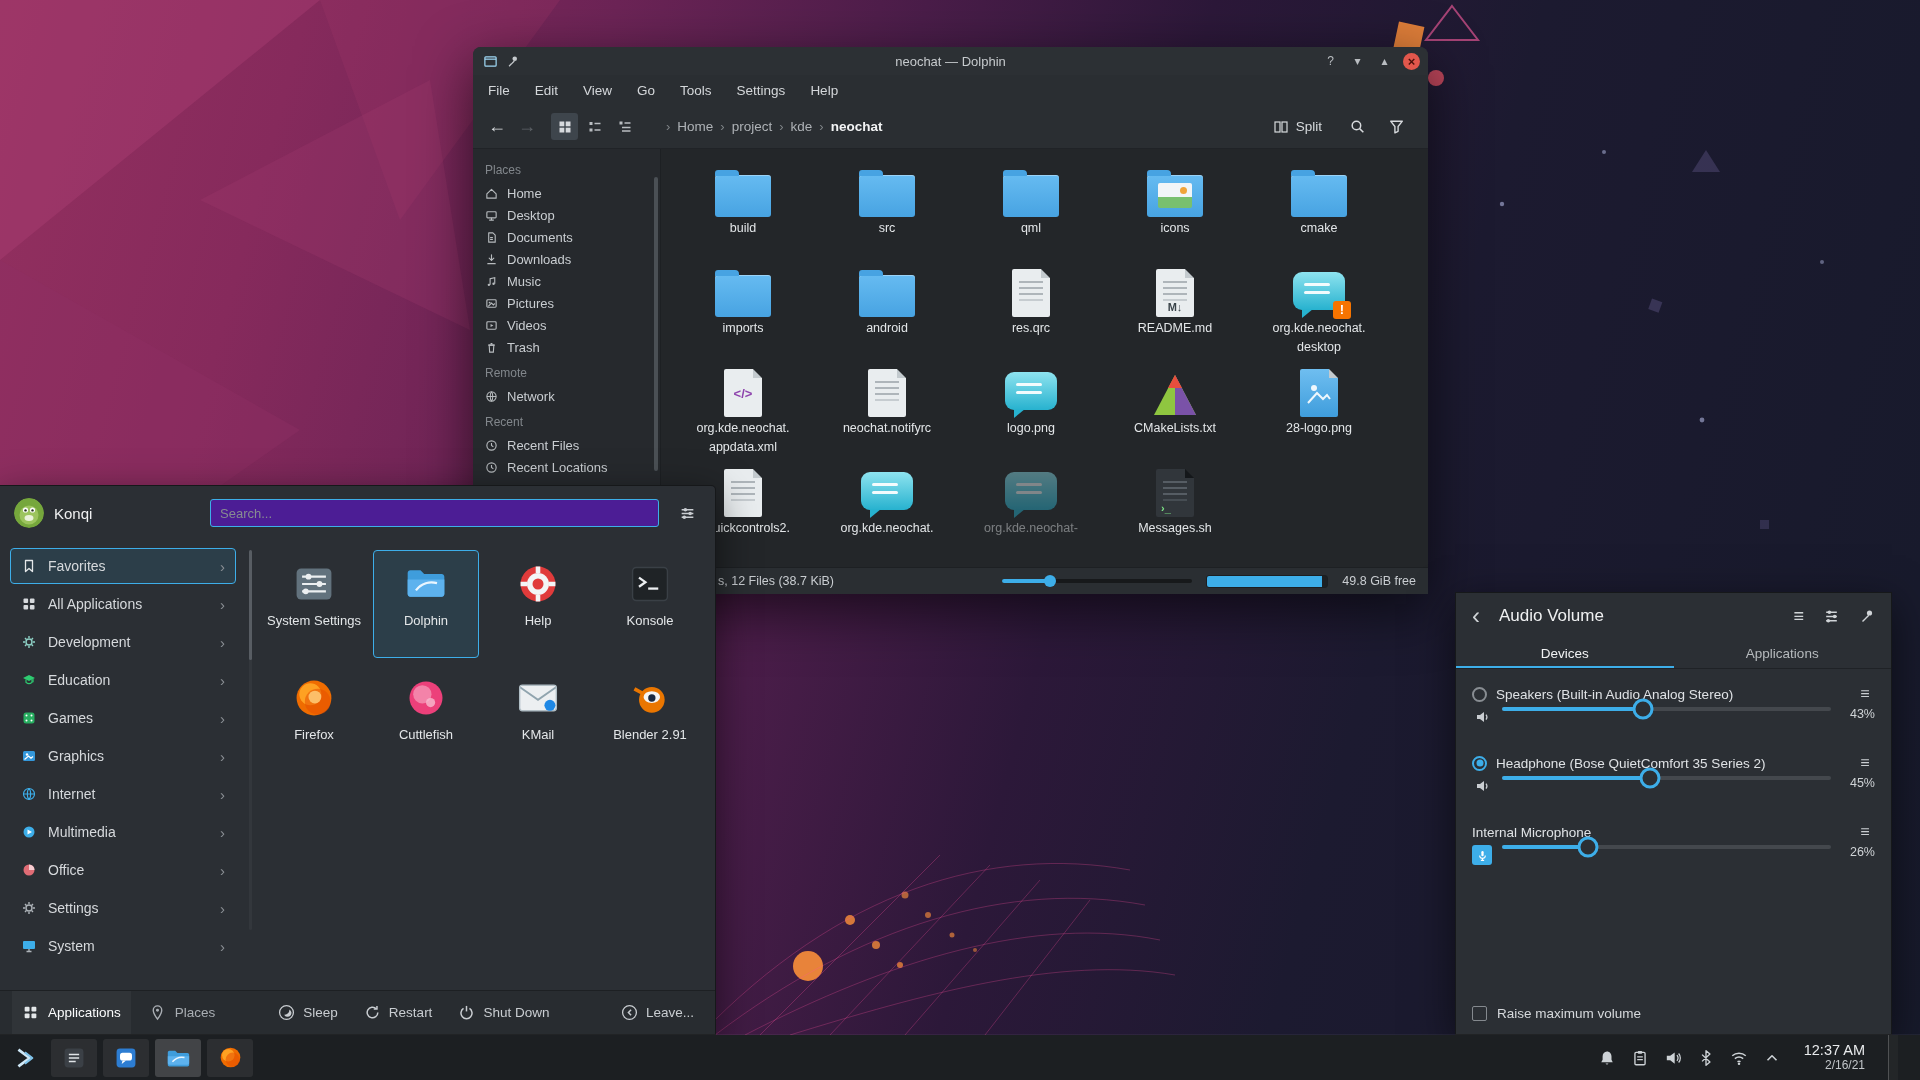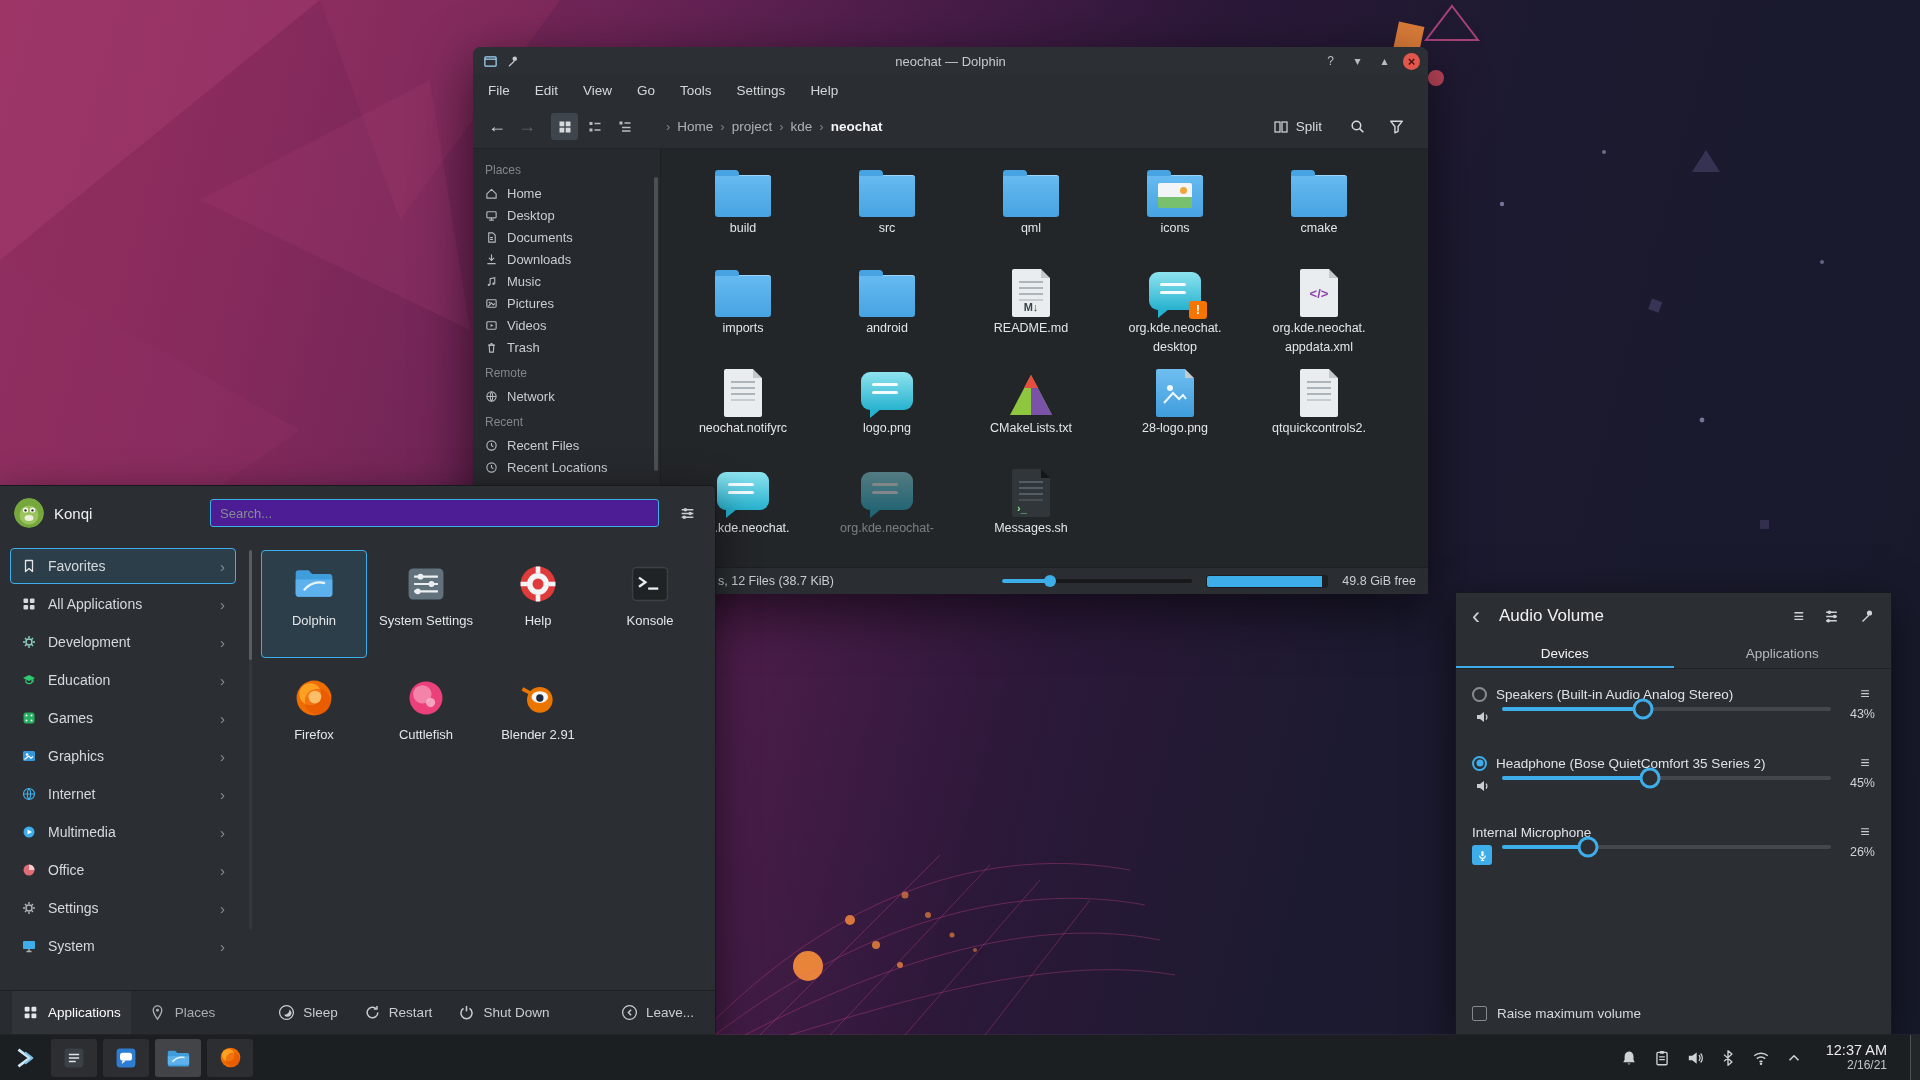--- a/index.html
+++ b/index.html
@@ -128,21 +128,21 @@
   .pct { width:34px; text-align:right; font-size:12.5px; color:#cfd3d6; flex:none; }
   .a-check { position:absolute; left:16px; bottom:13px; display:flex; align-items:center; gap:10px; font-size:13.5px; color:#d6d9dc; }
   .cbox { width:15px; height:15px; border:1.5px solid #84898e; border-radius:2px; }
 
   
   .taskbar { position:absolute; left:0; bottom:0; width:1920px; height:45px; background:#1c1f22; z-index:30;
     display:flex; align-items:center; box-shadow:0 -1px 0 rgba(255,255,255,.05); }
   .t-launch { width:48px; height:45px; display:flex; align-items:center; justify-content:center; }
   .t-task { width:46px; height:38px; margin:0 3px; border-radius:3px; background:rgba(255,255,255,.07); display:flex; align-items:center; justify-content:center; }
   .t-task.active { background:rgba(255,255,255,.17); }
-  .t-tray { margin-left:auto; display:flex; align-items:center; gap:15px; padding-right:0; }
+  .t-tray { margin-left:auto; display:flex; align-items:center; gap:15px; padding-right:22px; }
   .tray-ic { width:18px; height:18px; }
   .t-clock { text-align:right; line-height:1.15; margin-left:8px; }
   .t-time { font-size:14.5px; color:#e8eaec; }
   .t-date { font-size:12px; color:#c2c6ca; }
   .t-showdesk { width:10px; height:45px; margin-left:8px; border-left:1px solid rgba(255,255,255,.2); background:rgba(255,255,255,.03); }
 </style>
 </head>
 <body>
 
 <div class="screen">
@@ -401,20 +401,26 @@
             <div class="flabel">imports</div>
           </div>
         <div class="file">
             <div class="iconwrap">
               <div class="ic-folder"></div>
             </div>
             <div class="flabel">android</div>
           </div>
         <div class="file">
             <div class="iconwrap">
+              <div class="ic-doc"></div>
+            </div>
+            <div class="flabel">res.qrc</div>
+          </div>
+        <div class="file">
+            <div class="iconwrap">
               <div class="ic-doc">
                 <span class="badge">M↓</span>
               </div>
             </div>
             <div class="flabel">README.md</div>
           </div>
 
         <div class="file">
             <div class="iconwrap">
               <div class="ic-chat"></div>
@@ -623,40 +629,40 @@
             <svg class="cic" viewBox="0 0 16 16">
               <rect x="2" y="3" width="12" height="8" rx="1" fill="#3daee9"></rect>
               <path d="M8 11v2M5.5 13.5h5" stroke="#aeb4b9" stroke-width="1.3"></path>
             </svg>
             <span>System</span>
             <span class="chev">›</span>
           </div>
       </div>
       <div class="l-scrollsep"></div>
       <div class="l-grid">
-        <div class="app selected">
-            <svg class="aicon" viewBox="0 0 48 48">
-              <path d="M4 12c0-1.7 1.3-3 3-3h11l4 4h19c1.7 0 3 1.3 3 3v19c0 1.7-1.3 3-3 3H7c-1.7 0-3-1.3-3-3z" fill="#3f9ddc"></path>
-              <path d="M4 19h40v16c0 1.7-1.3 3-3 3H7c-1.7 0-3-1.3-3-3z" fill="#5db2ee"></path>
-              <path d="M13 31c6-8 15-10 23-8" stroke="#eaf6ff" stroke-width="2.5" fill="none"></path>
-            </svg>
-            <span class="alabel">Dolphin</span>
-          </div>
         <div class="app">
             <svg class="aicon" viewBox="0 0 48 48">
               <rect x="5" y="7" width="38" height="34" rx="5" fill="#62727d"></rect>
               <path d="M11 16h26M11 24h26M11 32h26" stroke="#eceff1" stroke-width="2.4"></path>
               <g fill="#eceff1">
                 <circle cx="18" cy="16" r="3.2"></circle>
                 <circle cx="30" cy="24" r="3.2"></circle>
                 <circle cx="15" cy="32" r="3.2"></circle>
               </g>
             </svg>
             <span class="alabel">System Settings</span>
           </div>
+        <div class="app selected">
+            <svg class="aicon" viewBox="0 0 48 48">
+              <path d="M4 12c0-1.7 1.3-3 3-3h11l4 4h19c1.7 0 3 1.3 3 3v19c0 1.7-1.3 3-3 3H7c-1.7 0-3-1.3-3-3z" fill="#3f9ddc"></path>
+              <path d="M4 19h40v16c0 1.7-1.3 3-3 3H7c-1.7 0-3-1.3-3-3z" fill="#5db2ee"></path>
+              <path d="M13 31c6-8 15-10 23-8" stroke="#eaf6ff" stroke-width="2.5" fill="none"></path>
+            </svg>
+            <span class="alabel">Dolphin</span>
+          </div>
         <div class="app">
             <svg class="aicon" viewBox="0 0 48 48">
               <circle cx="24" cy="24" r="19" fill="#e03b3b"></circle>
               <path d="M24 5v7M24 36v7M5 24h7M36 24h7" stroke="#f3f5f6" stroke-width="5"></path>
               <circle cx="24" cy="24" r="12" fill="#f3f5f6"></circle>
               <circle cx="24" cy="24" r="6" fill="#e03b3b"></circle>
             </svg>
             <span class="alabel">Help</span>
           </div>
         <div class="app">
@@ -676,20 +682,29 @@
             </svg>
             <span class="alabel">Firefox</span>
           </div>
         <div class="app">
             <svg class="aicon" viewBox="0 0 48 48">
               <circle cx="24" cy="24" r="18" fill="#ec407a"></circle>
               <circle cx="20" cy="20" r="10" fill="#f48fb1" opacity="0.85"></circle>
               <circle cx="29" cy="29" r="5" fill="#f8bbd0" opacity="0.8"></circle>
             </svg>
             <span class="alabel">Cuttlefish</span>
+          </div>
+        <div class="app">
+            <svg class="aicon" viewBox="0 0 48 48">
+              <rect x="4" y="10" width="40" height="28" rx="3" fill="#eceff1"></rect>
+              <path d="M4 12l20 14L44 12" stroke="#90a4ae" stroke-width="2" fill="none"></path>
+              <rect x="4" y="10" width="40" height="28" rx="3" fill="none" stroke="#b0bec5" stroke-width="1.5"></rect>
+              <circle cx="37" cy="32" r="6" fill="#1e88e5"></circle>
+            </svg>
+            <span class="alabel">KMail</span>
           </div>
         <div class="app">
             <svg class="aicon" viewBox="0 0 48 48">
               <path d="M7 14l13 7" stroke="#ea7600" stroke-width="4"></path>
               <circle cx="26" cy="26" r="14" fill="#ea7600"></circle>
               <ellipse cx="26" cy="23" rx="9" ry="6.5" fill="#f5f5f5"></ellipse>
               <circle cx="26" cy="24" r="4" fill="#1b2a41"></circle>
             </svg>
             <span class="alabel">Blender 2.91</span>
           </div>

